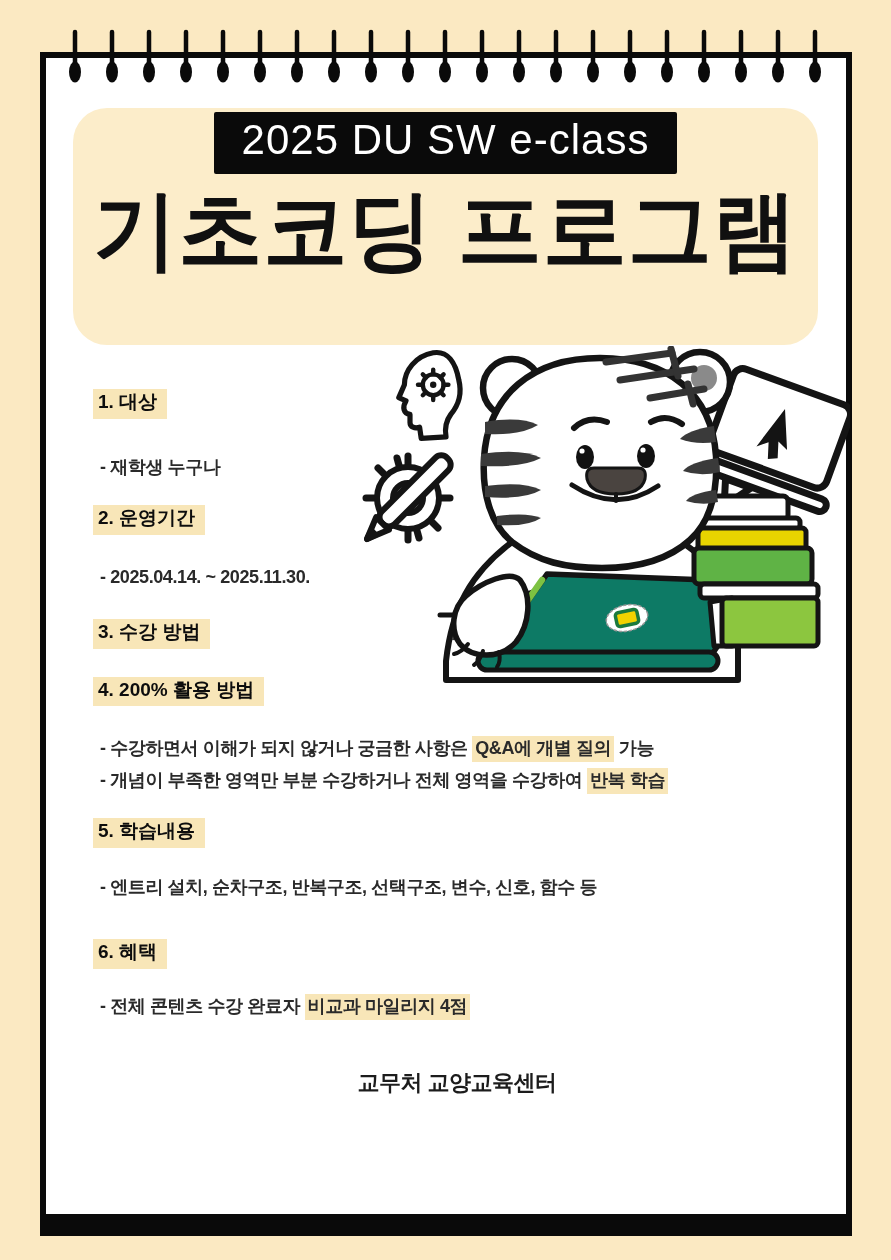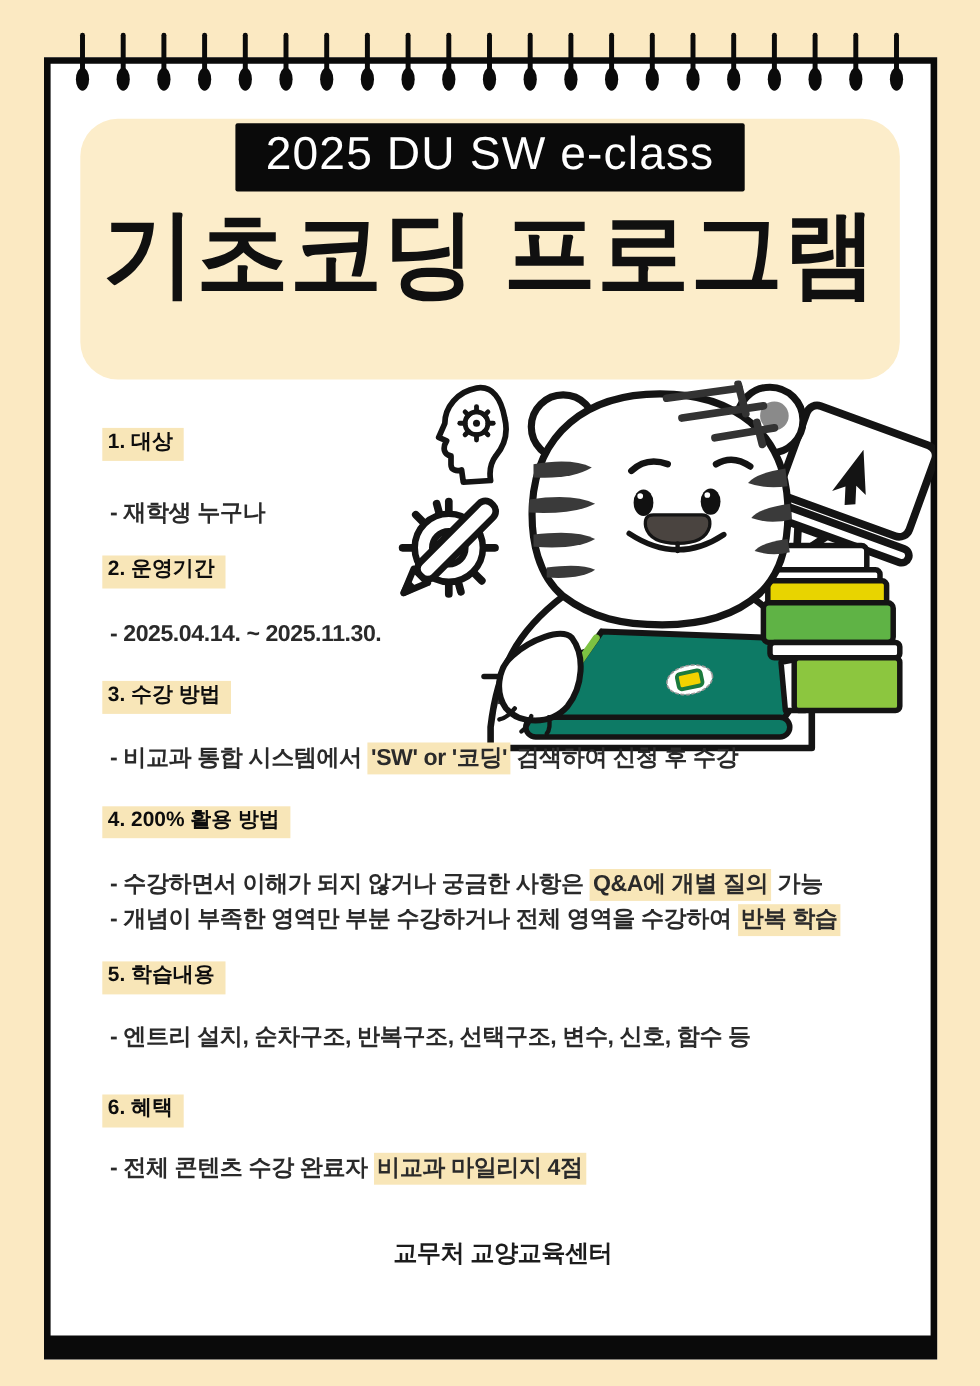--- a/index.html
+++ b/index.html
@@ -33,21 +33,21 @@
   }
   
   .content{padding:0 30px 0 52px;position:relative;z-index:2;}
   .section-heading{
     display:inline-block;background:#F8E6B8;color:#0d0d0d;
     font-size:19px;font-weight:800;line-height:1.15;
     padding:2px 10px 6px 5px;margin:0 0 0 -5px;white-space:nowrap;
   }
   .section-lines{margin:0;}
   .bullet-line{
-    margin:0;padding-left:2px;font-size:21px;font-weight:700;color:#2a2a2a;
+    margin:0;padding-left:2px;font-size:18px;font-weight:700;color:#2a2a2a;
     letter-spacing:-0.4px;white-space:nowrap;line-height:32px;
   }
   .bullet-line .hl{background:#F8E6B8;padding:2px 3px 4px;}
   .section:nth-of-type(1){margin-top:44px;}
   .section:nth-of-type(2){margin-top:22px;}
   .section:nth-of-type(3){margin-top:26px;}
   .section:nth-of-type(4){margin-top:28px;}
   .section:nth-of-type(5){margin-top:22px;}
   .section:nth-of-type(6){margin-top:36px;}
   .section:nth-of-type(1) .section-lines{margin-top:32px;}
@@ -131,23 +131,20 @@
 
   <div class="section">
     <h2 class="section-heading">2. 운영기간</h2>
     <div class="section-lines">
             <p class="bullet-line"><span>- 2025.04.14. ~ 2025.11.30.</span></p>
           </div>
   </div>
 
   <div class="section">
     <h2 class="section-heading">3. 수강 방법</h2>
-    <div class="section-lines">
-            <p class="bullet-line"><span>- 비교과 통합 시스템에서 </span><span class="hl">'SW' or '코딩'</span><span> 검색하여 신청 후 수강</span></p>
-          </div>
   </div>
 
   <div class="section">
     <h2 class="section-heading">4. 200% 활용 방법</h2>
     <div class="section-lines">
             <p class="bullet-line"><span>- 수강하면서 이해가 되지 않거나 궁금한 사항은 </span><span class="hl">Q&amp;A에 개별 질의</span><span> 가능</span></p>
             <p class="bullet-line"><span>- 개념이 부족한 영역만 부분 수강하거나 전체 영역을 수강하여 </span><span class="hl">반복 학습</span></p>
           </div>
   </div>
 

